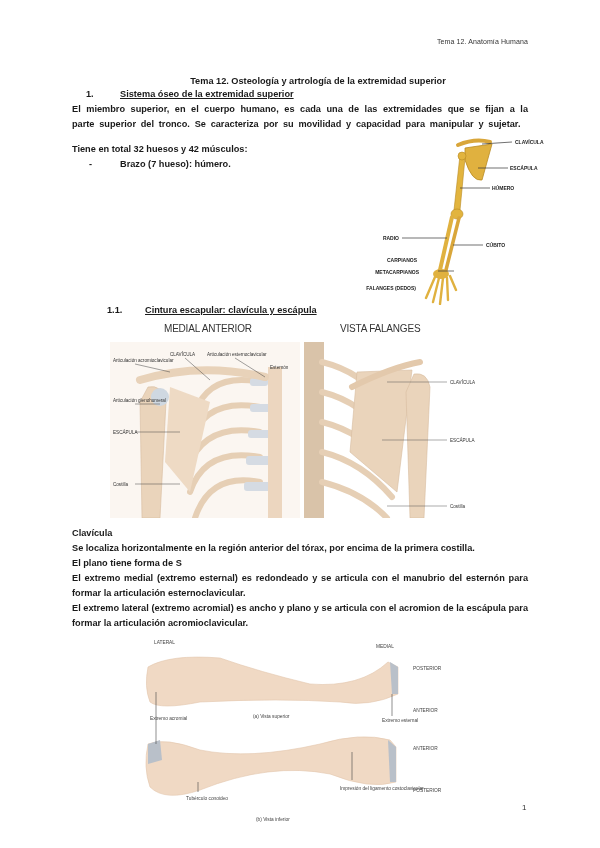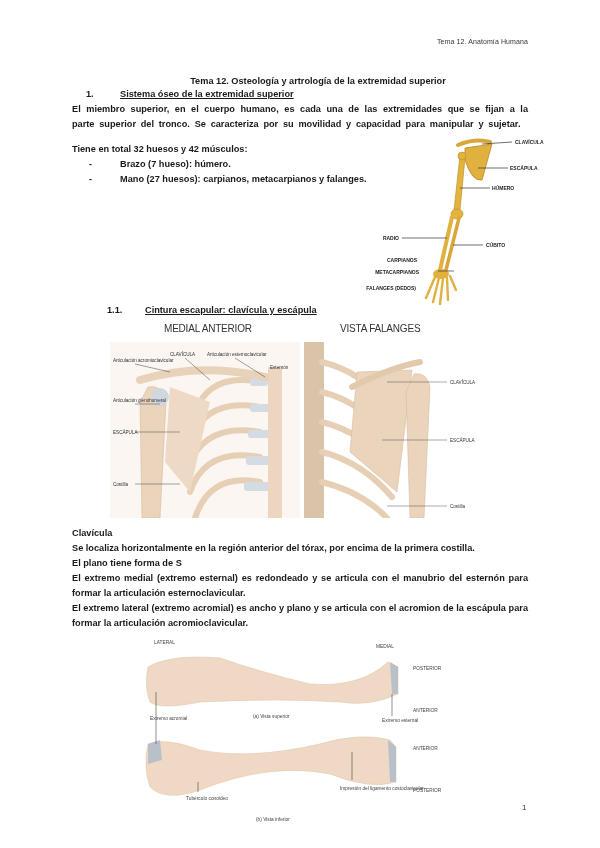--- a/index.html
+++ b/index.html
@@ -32,21 +32,20 @@
 <div class="abs h1">
   <span class="num">1.</span><span class="txt">Sistema óseo de la extremidad superior</span>
 </div>
 
 <div class="abs para wide-spacing" style="top:102px;">El miembro superior, en el cuerpo humano, es cada una de las extremidades que se fijan a la parte superior del tronco. Se caracteriza por su movilidad y capacidad para manipular y sujetar.</div>
 
 <div class="abs para" style="top:142px;">Tiene en total 32 huesos y 42 músculos:</div>
 
 <div class="abs bullets">
   <div><span class="dash">-</span><span>Brazo (7 hueso): húmero.</span></div>
-  <div><span class="dash">-</span><span>Mano (27 huesos): carpianos, metacarpianos y falanges.</span></div>
 </div>
 
 <div class="abs" style="left:360px; top:130px; width:190px; height:175px;">
   <svg width="190" height="175" viewBox="0 0 190 175">
 
     <path d="M98 15 Q115 8 130 12" stroke="#d9a63a" stroke-width="4" fill="none" stroke-linecap="round"></path>
 
     <path d="M105 18 L132 14 L122 50 Q112 52 105 30 Z" fill="#e0b13f" stroke="#b98a22" stroke-width="0.8"></path>
 
     <path d="M100 25 L105 28 L100 80 L94 80 Z" fill="#e2b43e" stroke="#b98a22" stroke-width="0.6"></path>

